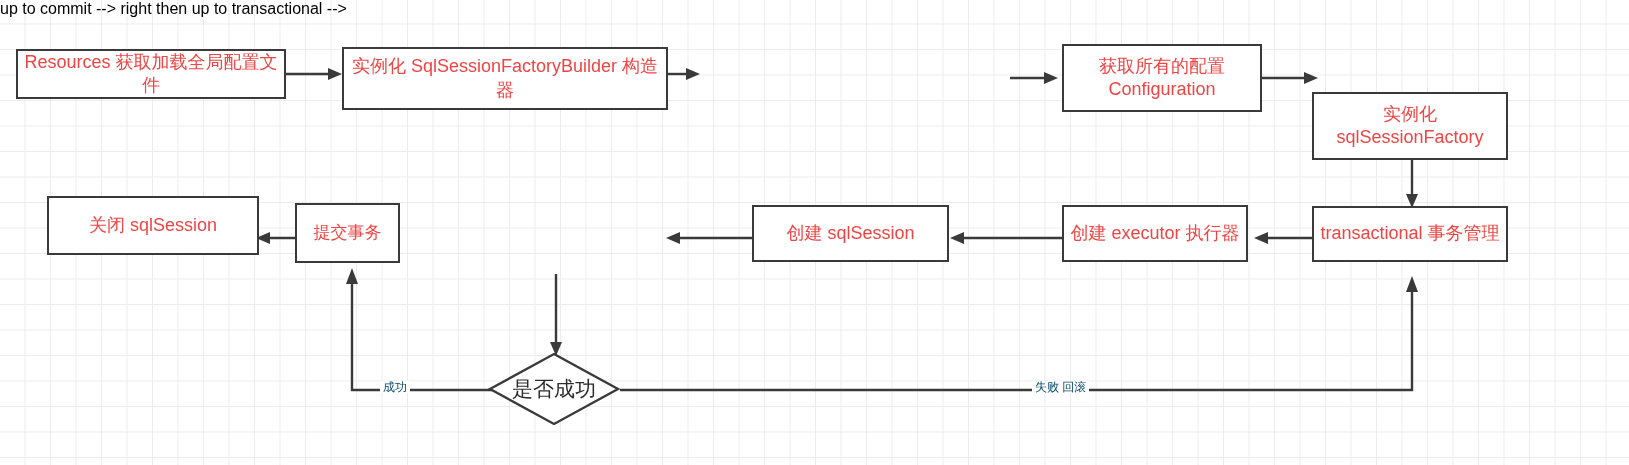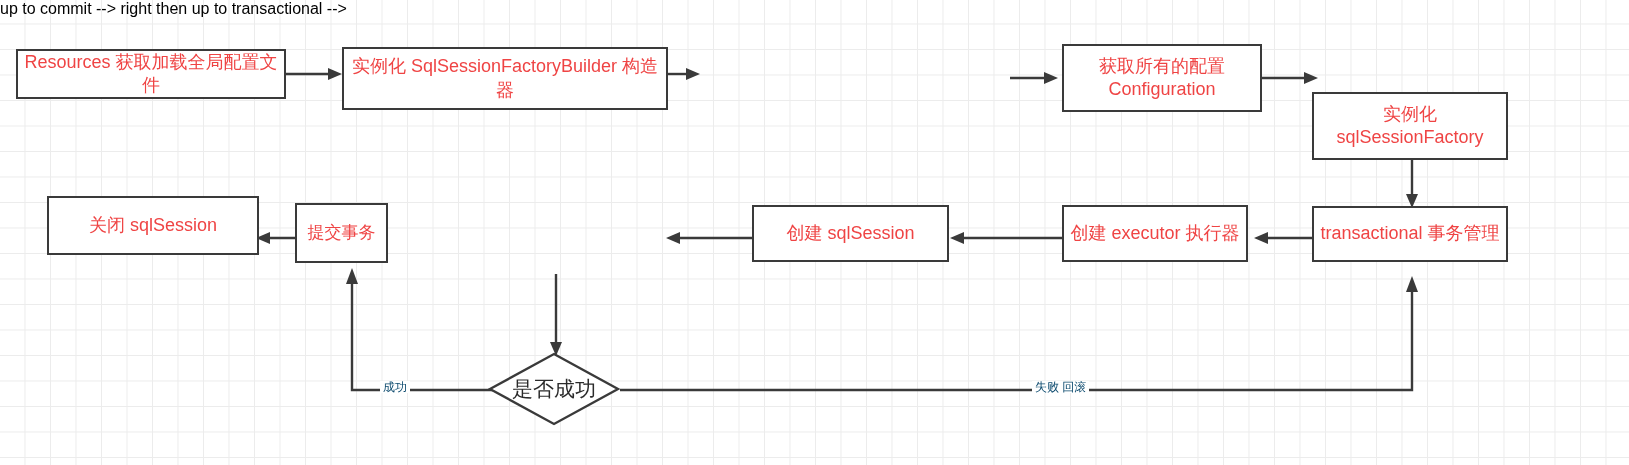--- a/index.html
+++ b/index.html
@@ -188,21 +188,21 @@
   <div class="node" style="left:1312px; top:44px; width:196px; height:68px;margin-top:48px;">实例化
 sqlSessionFactory</div>
 
   <div class="node" style="left:1312px; top:206px; width:196px; height:56px;">transactional 事务管理</div>
 
   <div class="node" style="left:1062px; top:205px; width:186px; height:57px;">创建 executor 执行器</div>
 
   <div class="node" style="left:752px; top:205px; width:197px; height:57px;">创建 sqlSession</div>
 
 
-  <div class="node small" style="left:295px; top:203px; width:93px; height:60px;">提交事务</div>
+  <div class="node small" style="left:295px; top:203px; width:105px; height:60px;">提交事务</div>
 
   <div class="node" style="left:47px; top:196px; width:212px; height:59px;">关闭 sqlSession</div>
 
   
   <div class="diamond-wrap" style="left:488px; top:352px; width:132px; height:74px;">
     <svg class="diamond-shape" width="132" height="74" viewBox="0 0 132 74">
       <polygon points="66,2 130,37 66,72 2,37" fill="#ffffff" stroke="#3a3a3a" stroke-width="2.4"></polygon>
     </svg>
     <span class="diamond-label">是否成功</span>
   </div>

